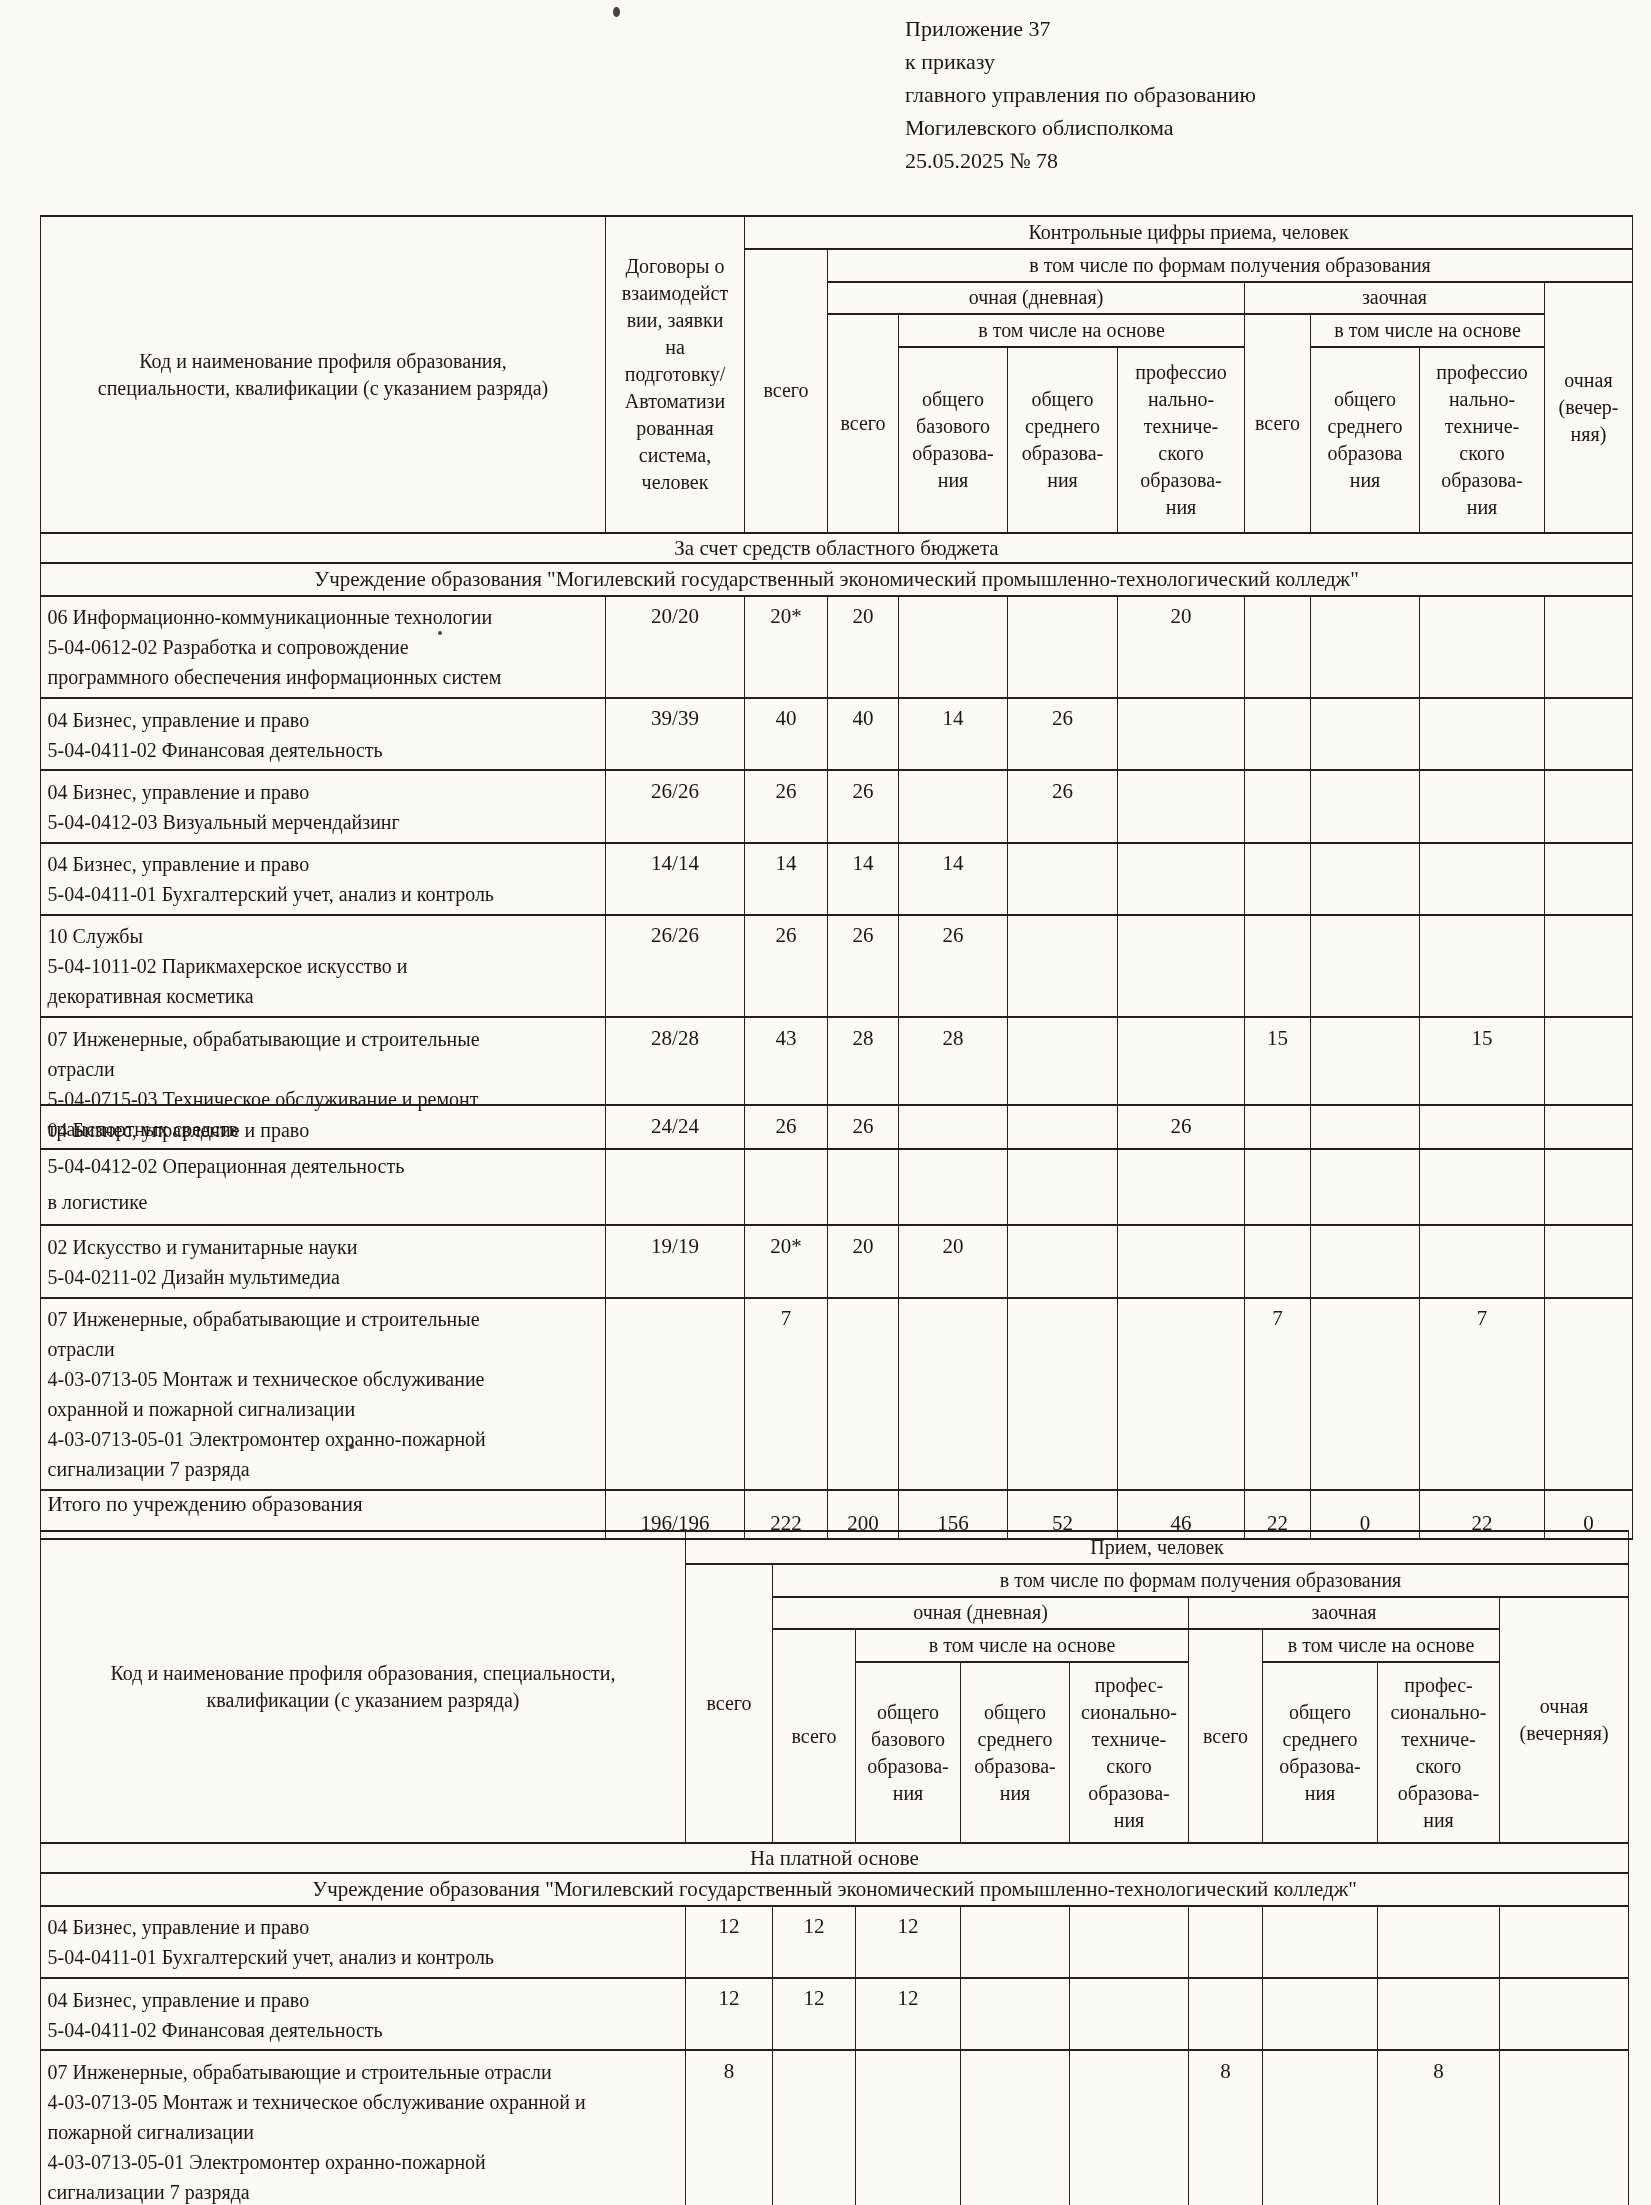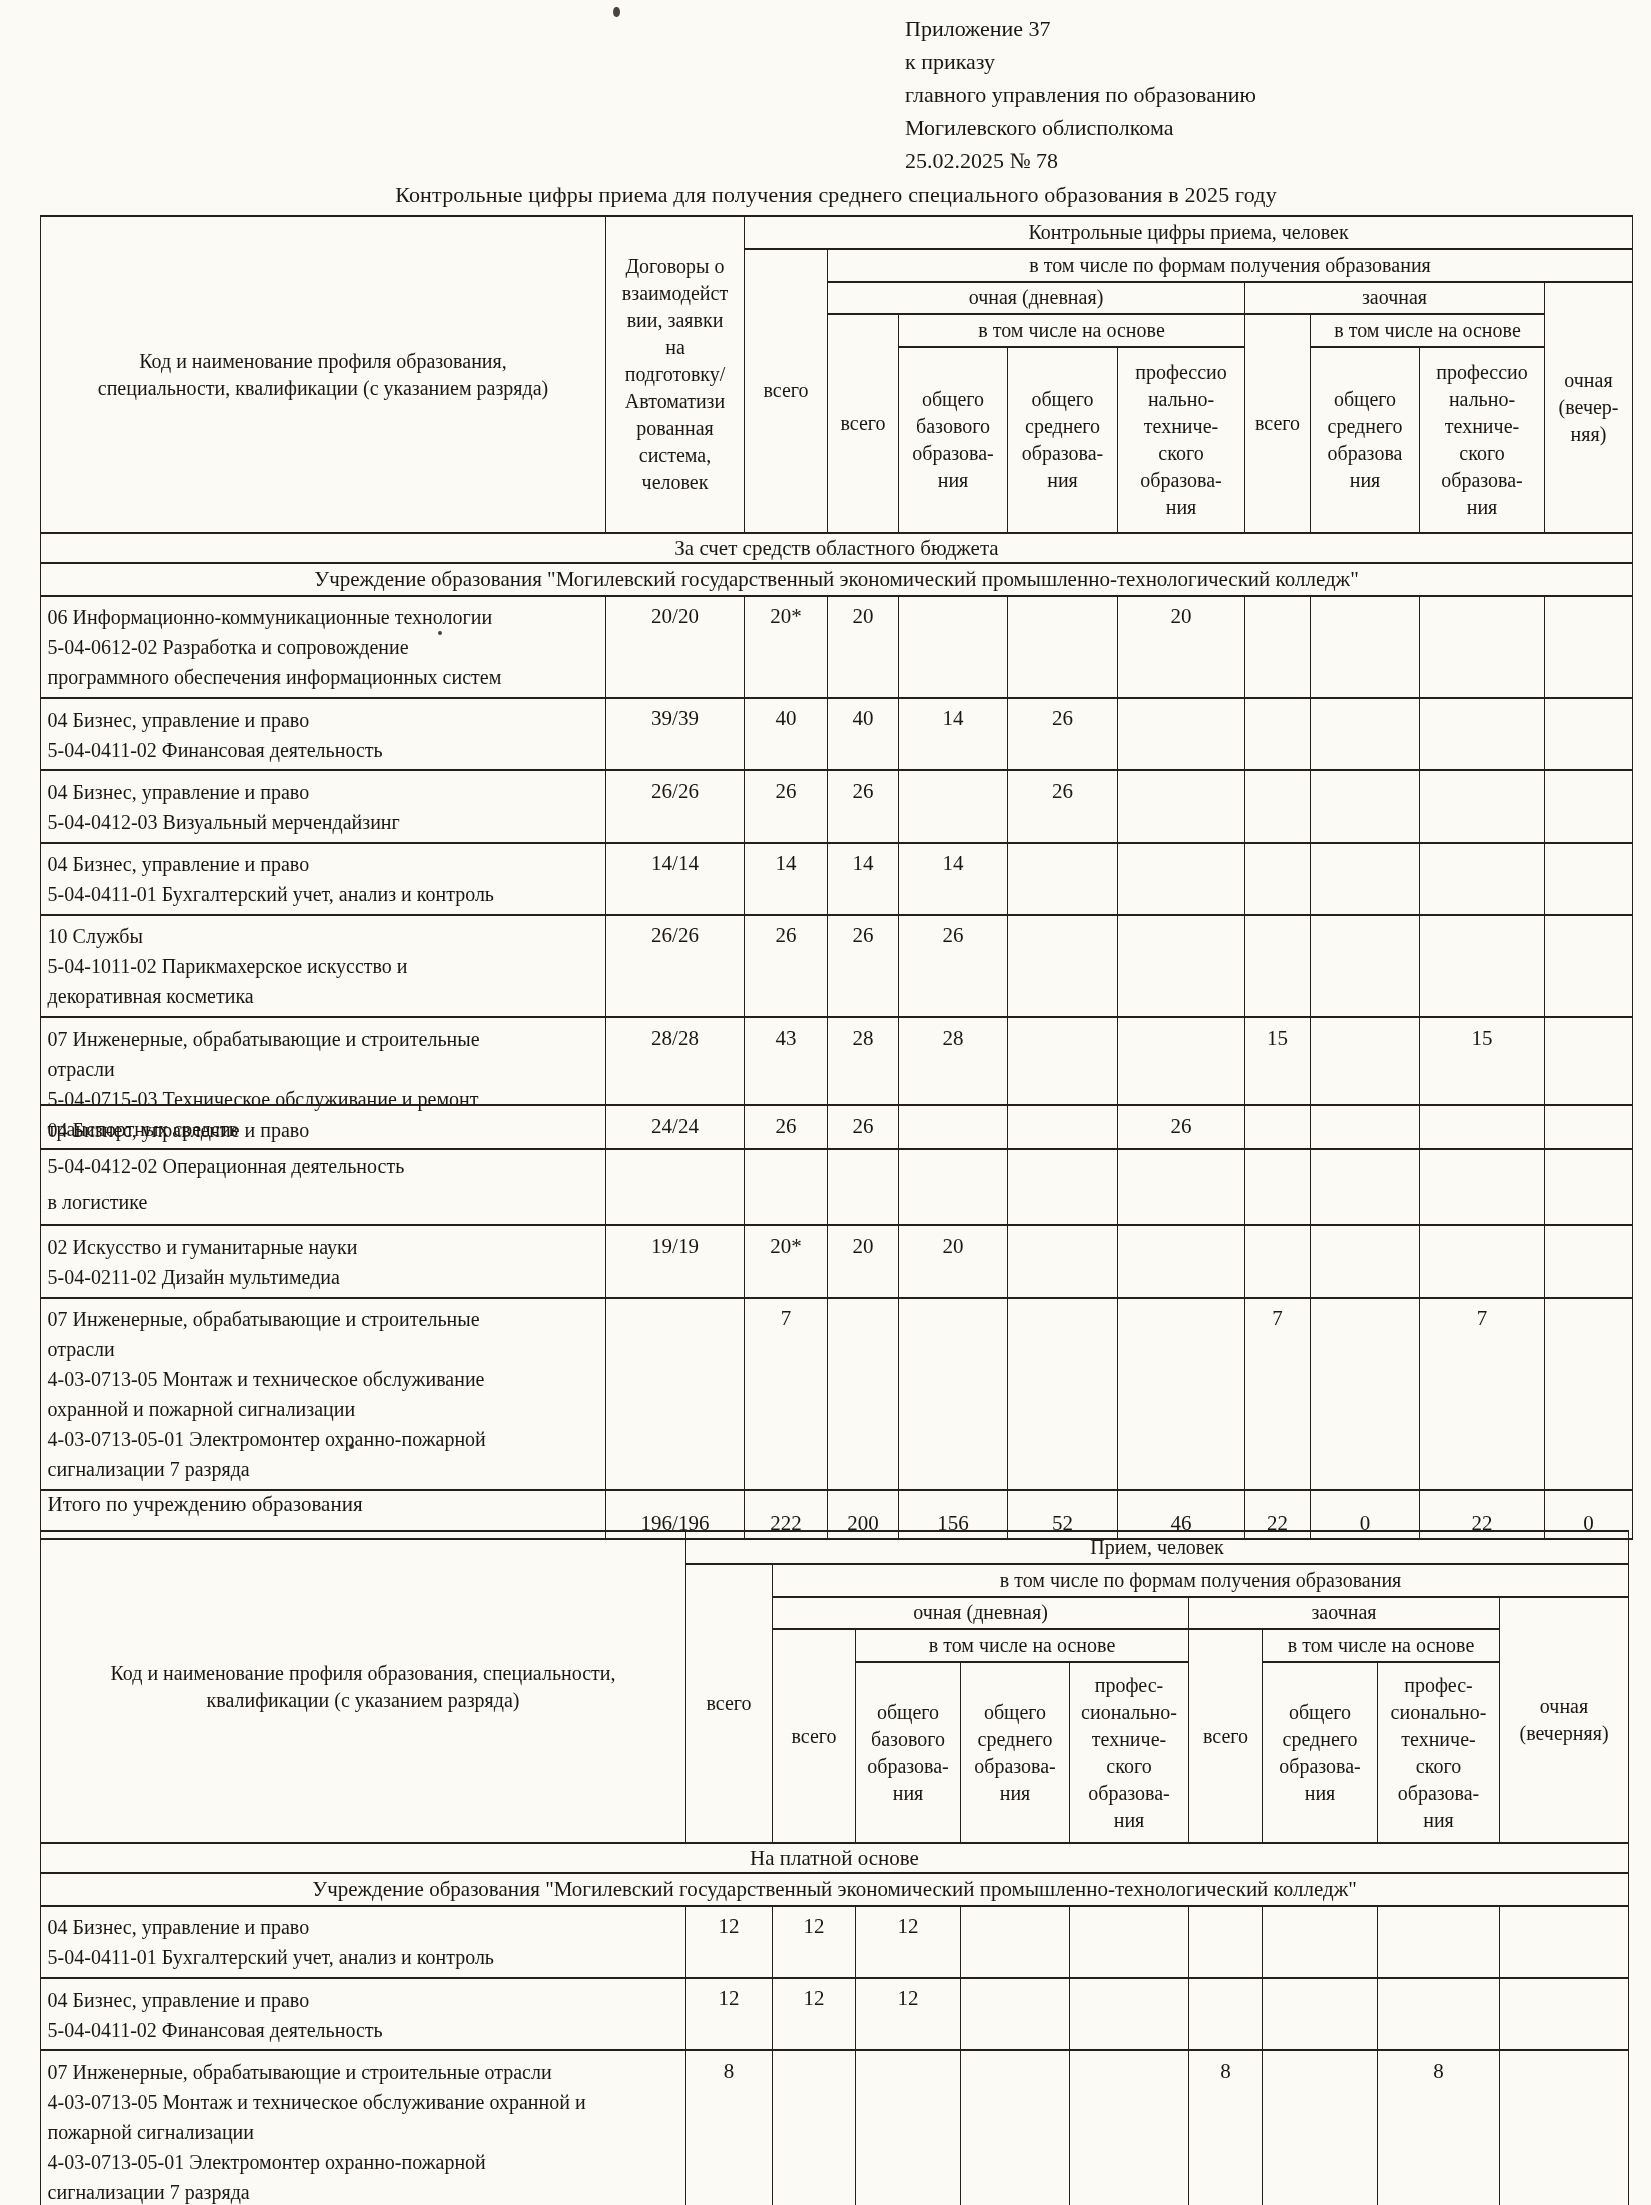--- a/index.html
+++ b/index.html
@@ -64,22 +64,21 @@
 </style>
 </head>
 <body>
 
 <div class="page">
 
   <div class="doc-appendix pre">Приложение 37
 к приказу
 главного управления по образованию
 Могилевского облисполкома
-25.02.2025 № 78</div>
-  <div class="doc-title">Контрольные цифры приема для получения среднего специального образования в 2025 году</div>
+25.05.2025 № 78</div>
   <div class="speck" style="left:613px;top:6.6px;width:6.6px;height:10.4px;"></div>
   <div class="speck" style="left:349px;top:1444px;width:4.7px;height:4.7px;"></div>
   <div class="speck" style="left:438px;top:631px;width:3.8px;height:3.8px;"></div>
 
   <table class="t" id="t1">
     <colgroup>
       <col style="width:565px">
         <col style="width:139px">
         <col style="width:83px">
         <col style="width:71px">

